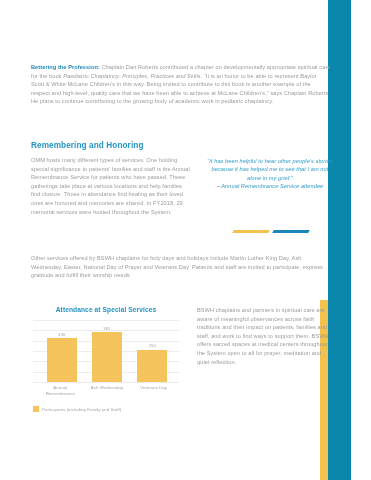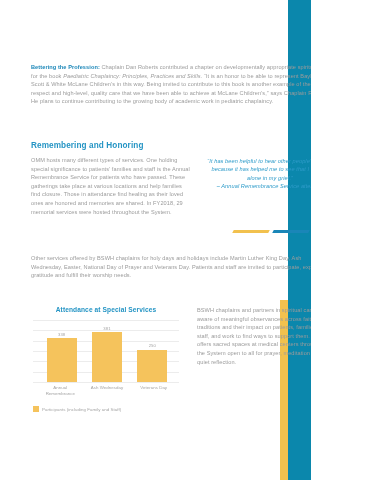--- a/index.html
+++ b/index.html
@@ -6,21 +6,21 @@
     margin: 0;
     padding: 0;
     background: #ffffff;
   }
   body {
     font-family: "Liberation Sans", sans-serif;
     -webkit-font-smoothing: antialiased;
   }
   .page {
     position: relative;
-    width: 311px;
+    width: 351px;
     height: 480px;
     background: #ffffff;
     overflow: hidden;
   }
 
   
   .edge-teal {
     position: absolute;
     top: 0;
     right: 0;

